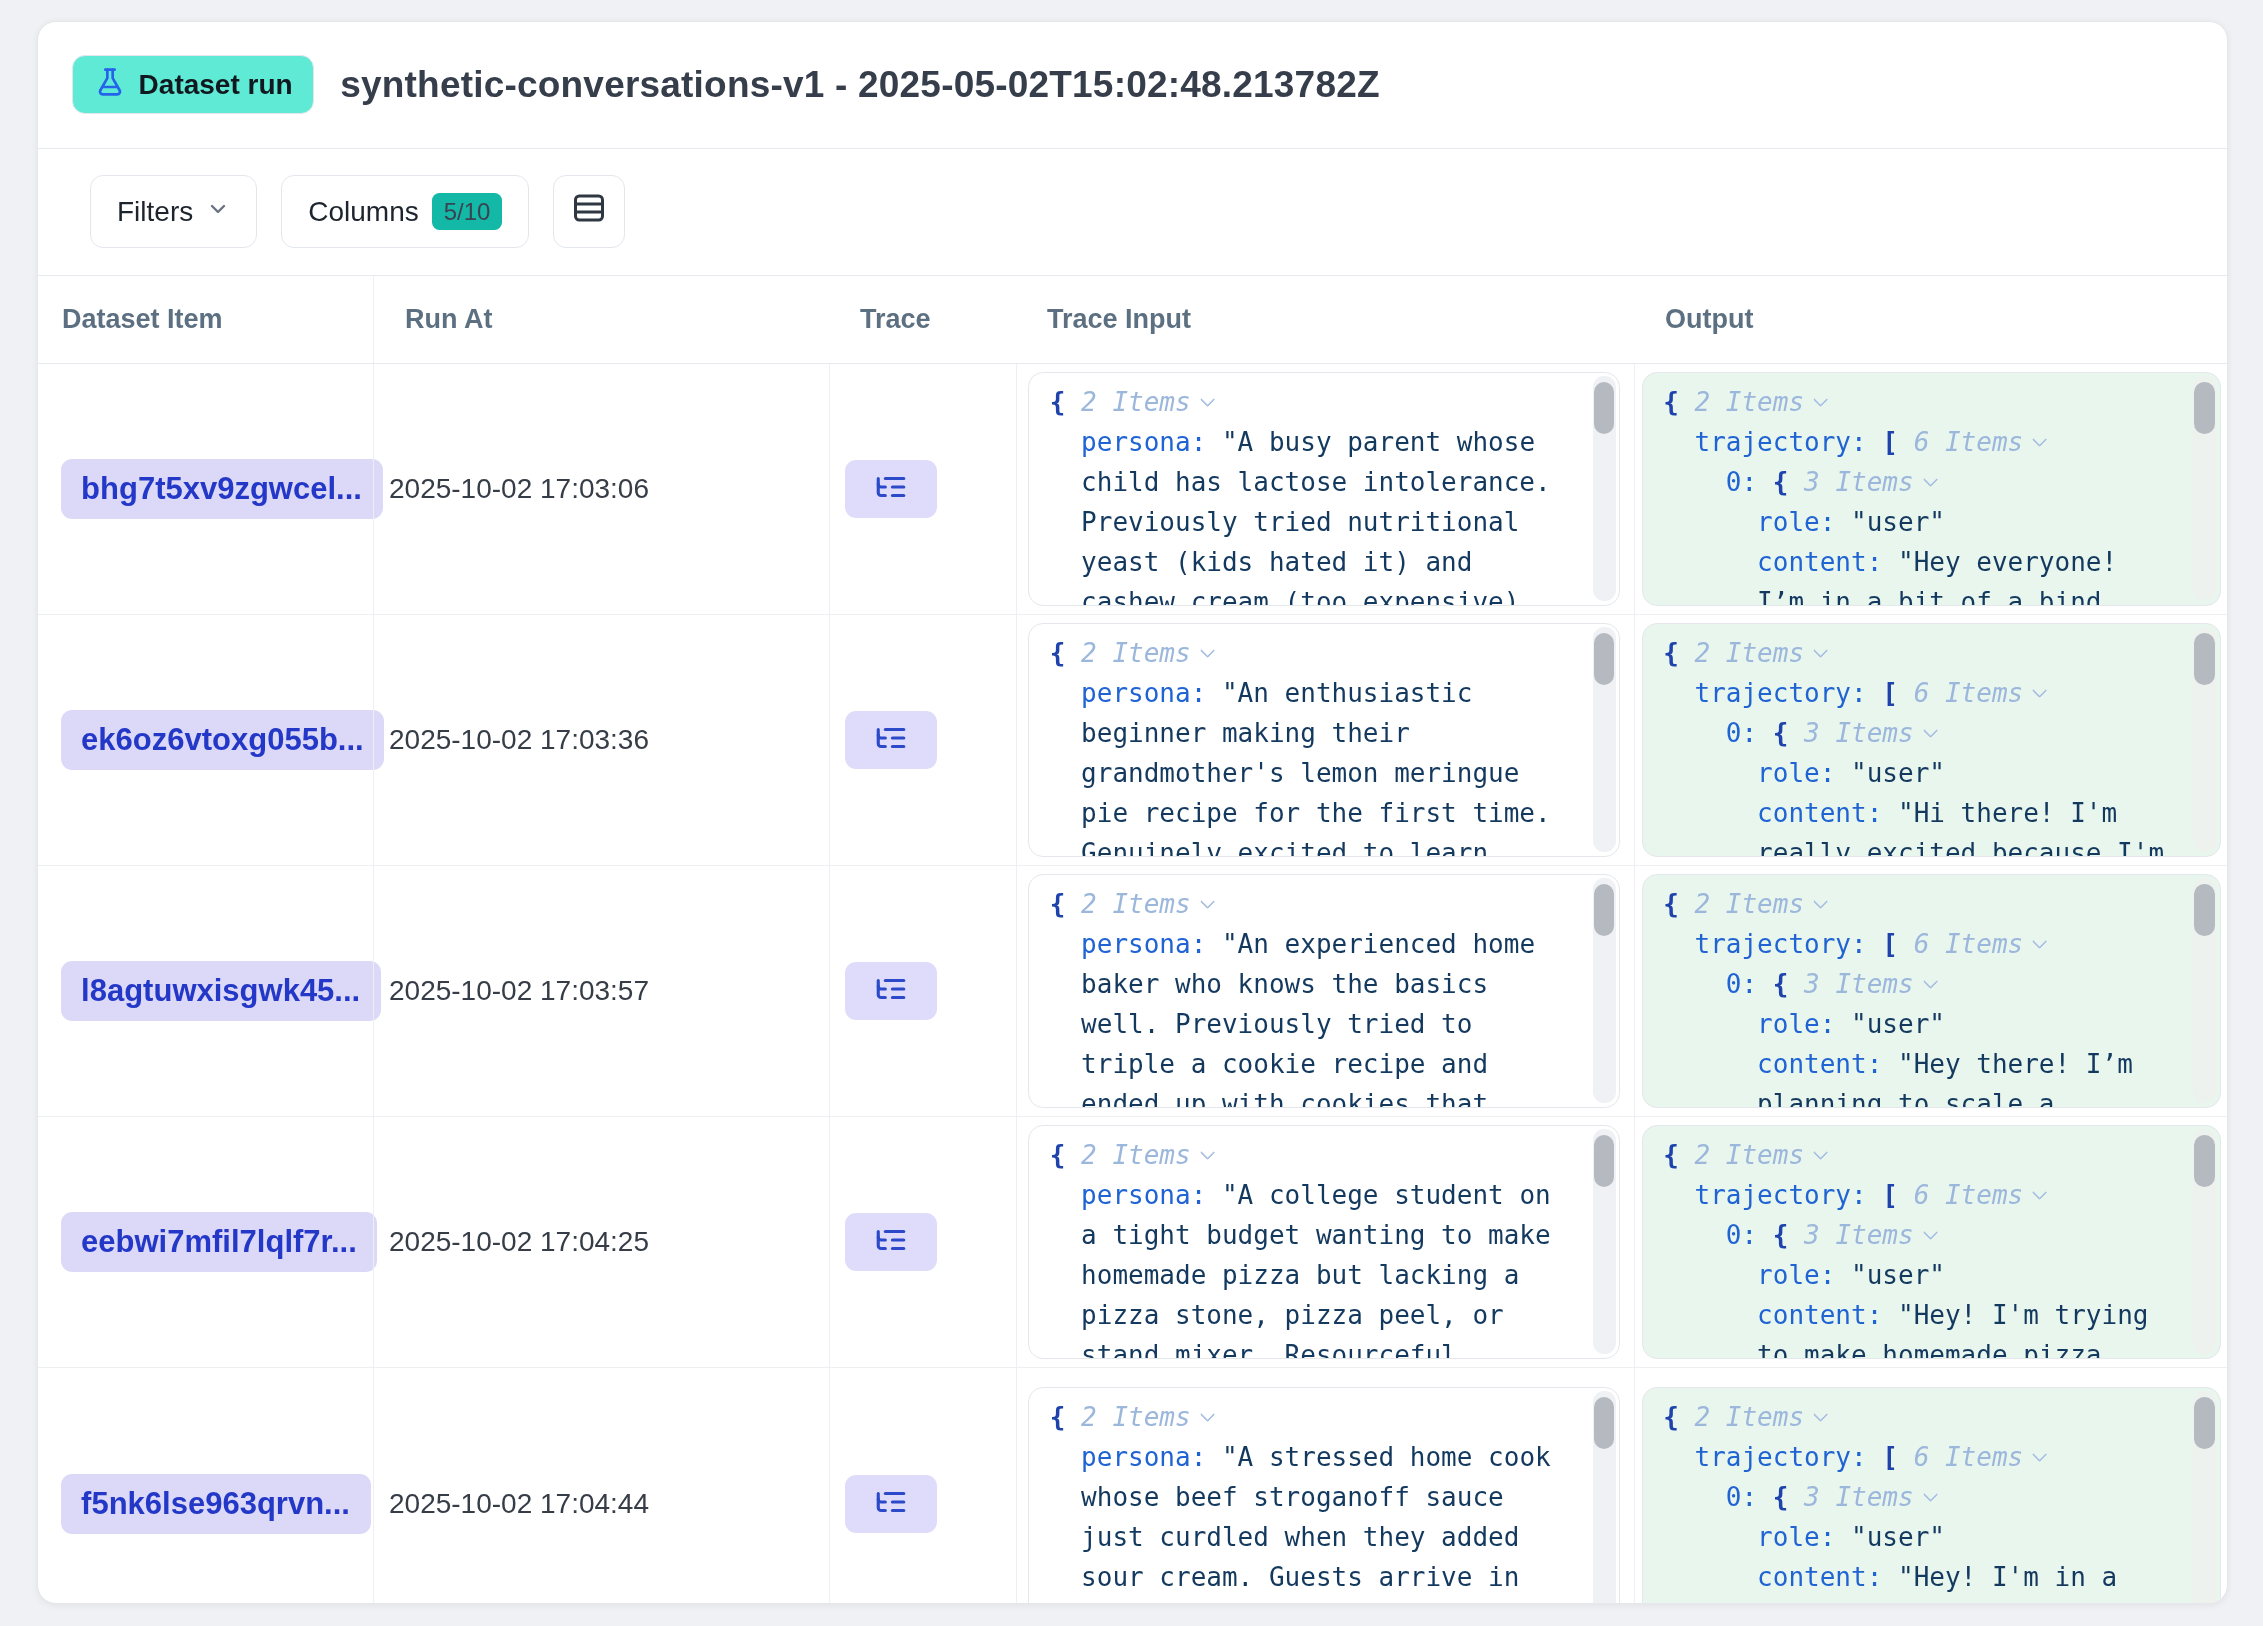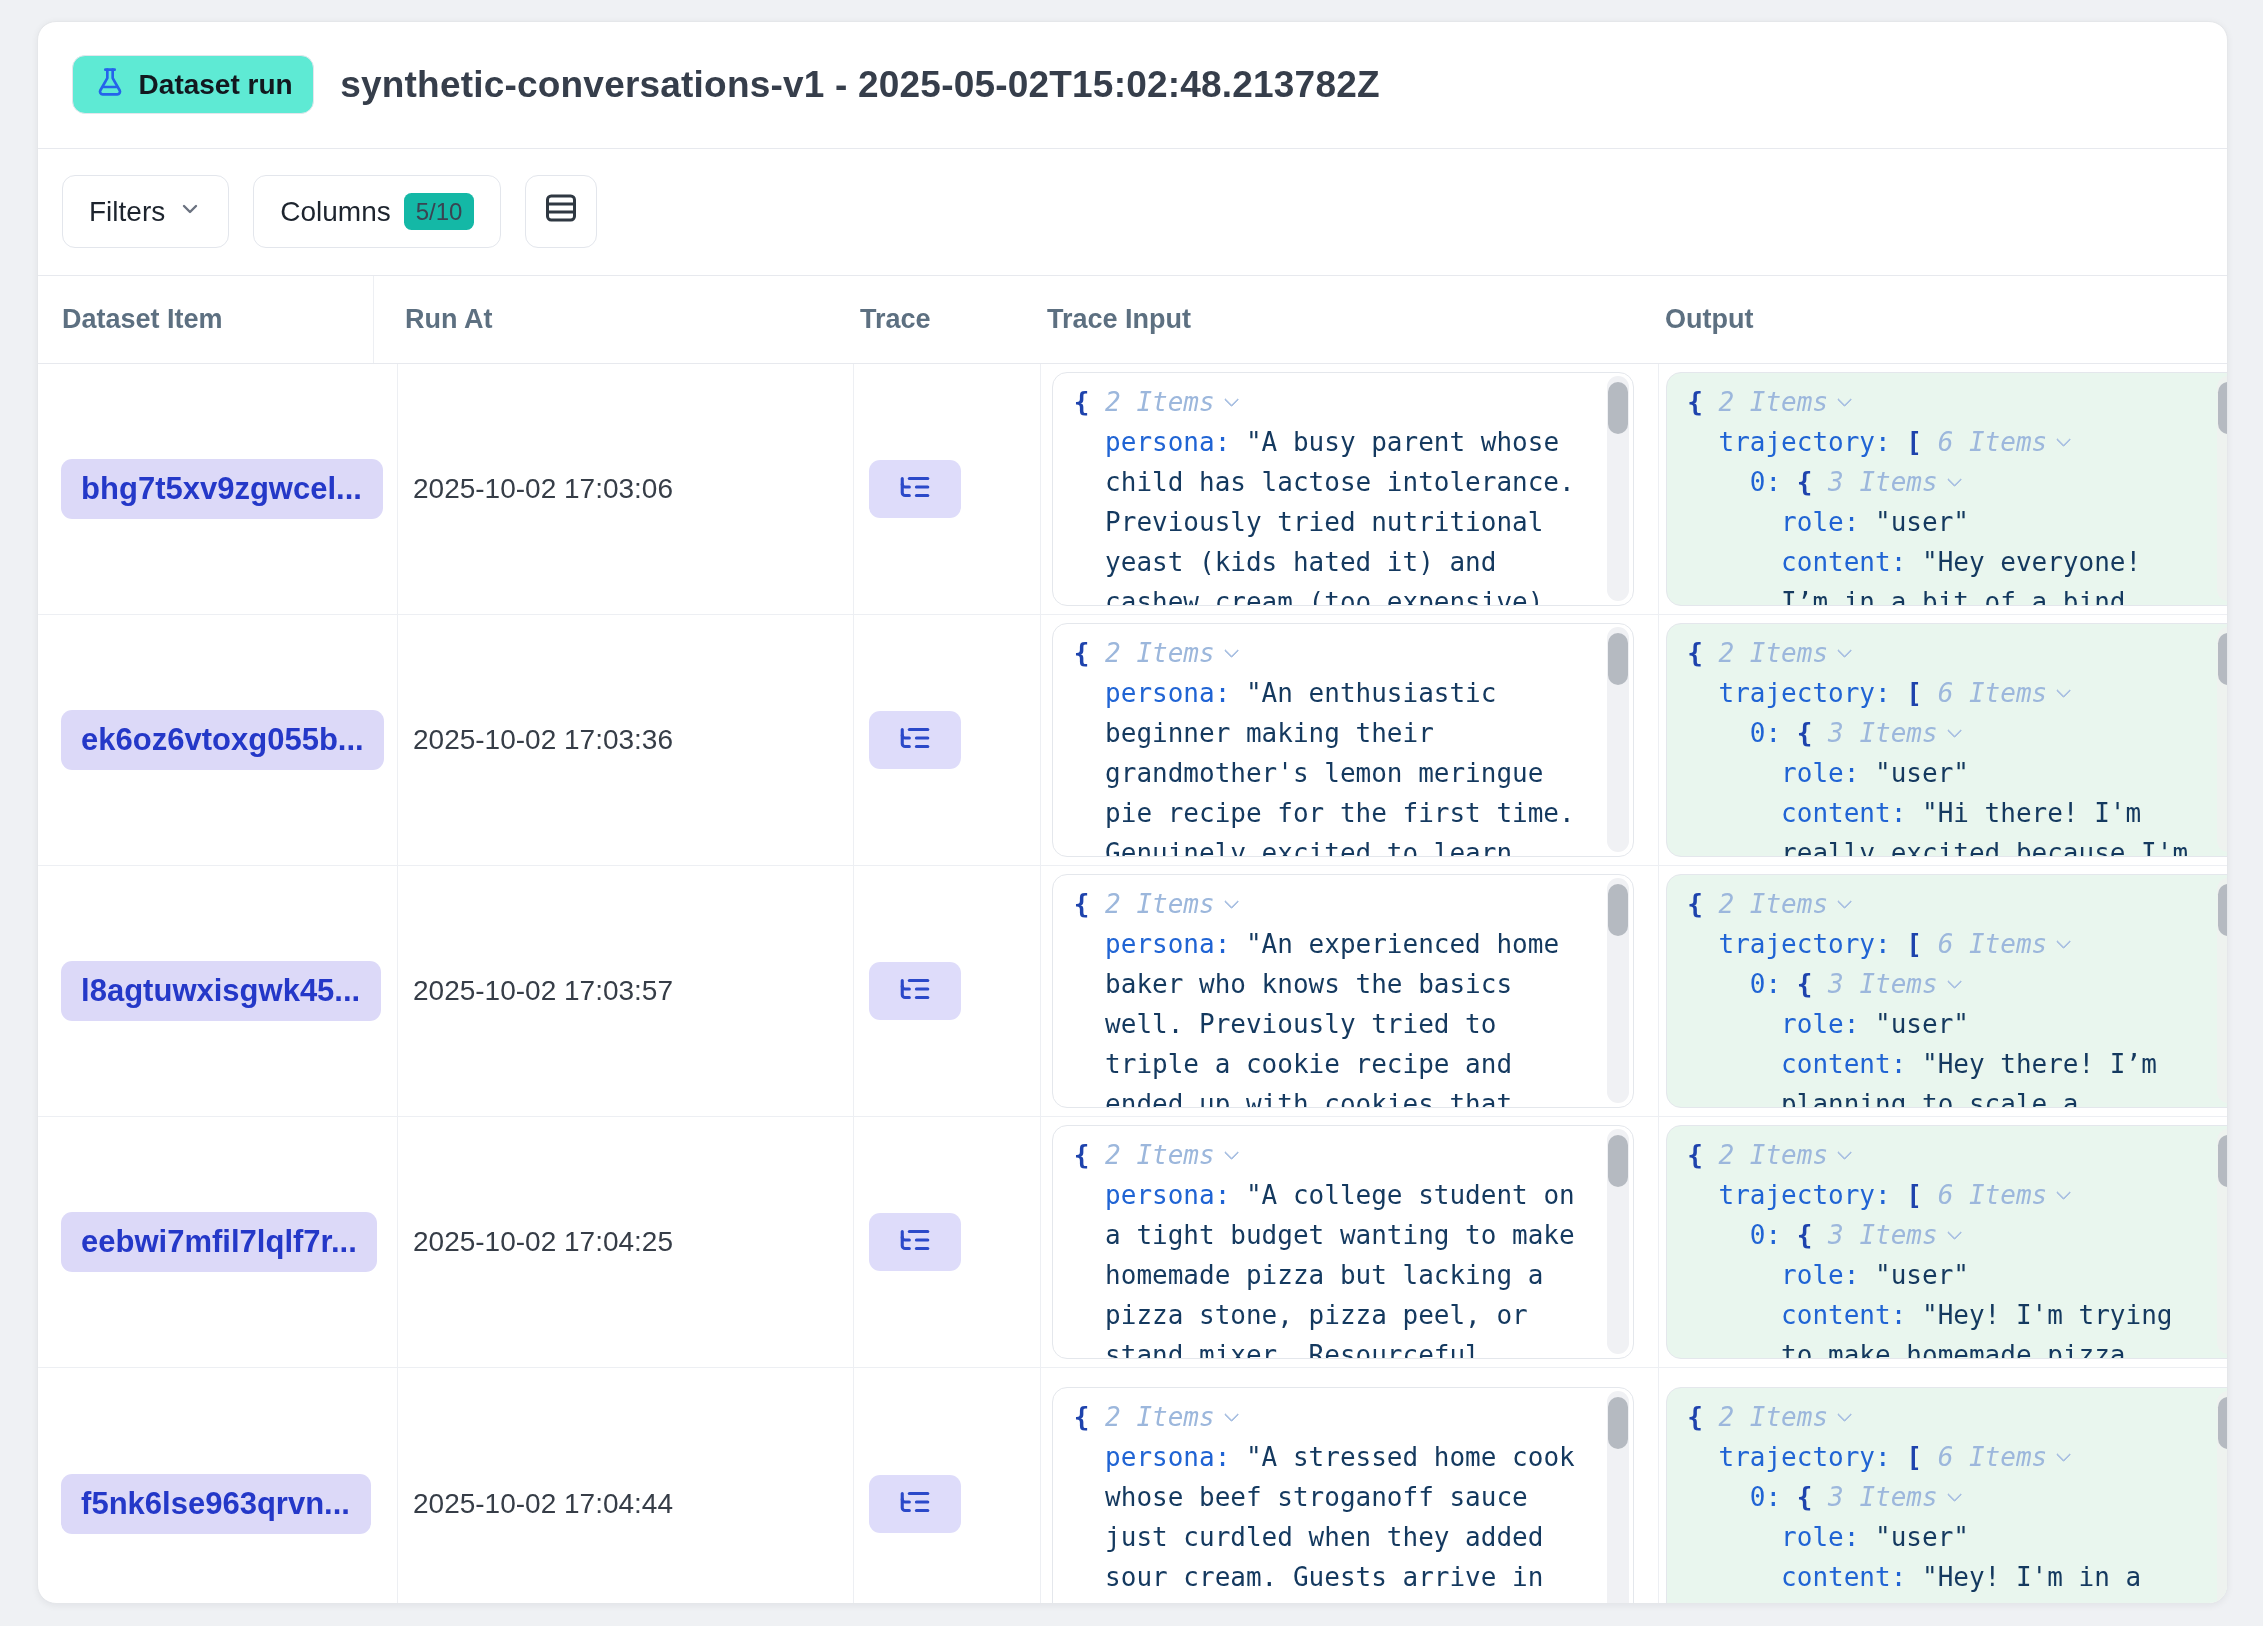--- a/index.html
+++ b/index.html
@@ -55,21 +55,21 @@
   .run-badge .label{font-size:28px;font-weight:700;color:#12181f;}
   .page-title{
     font-size:37px;font-weight:700;color:var(--title);
     letter-spacing:0.2px;
     white-space:nowrap;
   }
   
   .toolbar{
     height:126px;
     display:flex;align-items:center;gap:24px;
-    padding:0 24px;
+    padding:0 52px;
   }
   .btn{
     display:inline-flex;align-items:center;gap:13px;
     background:#fff;
     border:1.9px solid #e3e6ec;border-radius:13px;
     padding:0 26px;height:73px;
     font-family:"Liberation Sans",sans-serif;
     font-size:28px;color:var(--text);
     cursor:pointer;
   }
@@ -95,21 +95,21 @@
   .hcell:nth-child(2){border-left:0.9px solid var(--line-soft);}
   .trow{
     display:grid;
     grid-template-columns:335px 456px 187px 618px 1fr;
     height:251px;
     border-bottom:0.9px solid var(--line-soft);
     align-items:center;
   }
   .trow:last-child{height:272px;border-bottom:none;}
   .cell{height:100%;display:flex;align-items:center;}
-  .cell + .cell{border-left:0.9px solid var(--line-soft);margin-left:24px;}
+  .cell + .cell{border-left:0.9px solid var(--line-soft);}
   .c-item{padding-left:22.5px;}
   .c-runat{padding-left:15px;font-size:28px;color:#363d47;}
   .c-trace{padding-left:15px;}
   .item-badge{
     background:var(--badge-bg);color:var(--badge-text);
     font-size:31px;font-weight:700;
     padding:12px 20.6px;border-radius:11.2px;
     white-space:nowrap;cursor:pointer;
   }
   .trace-btn{

